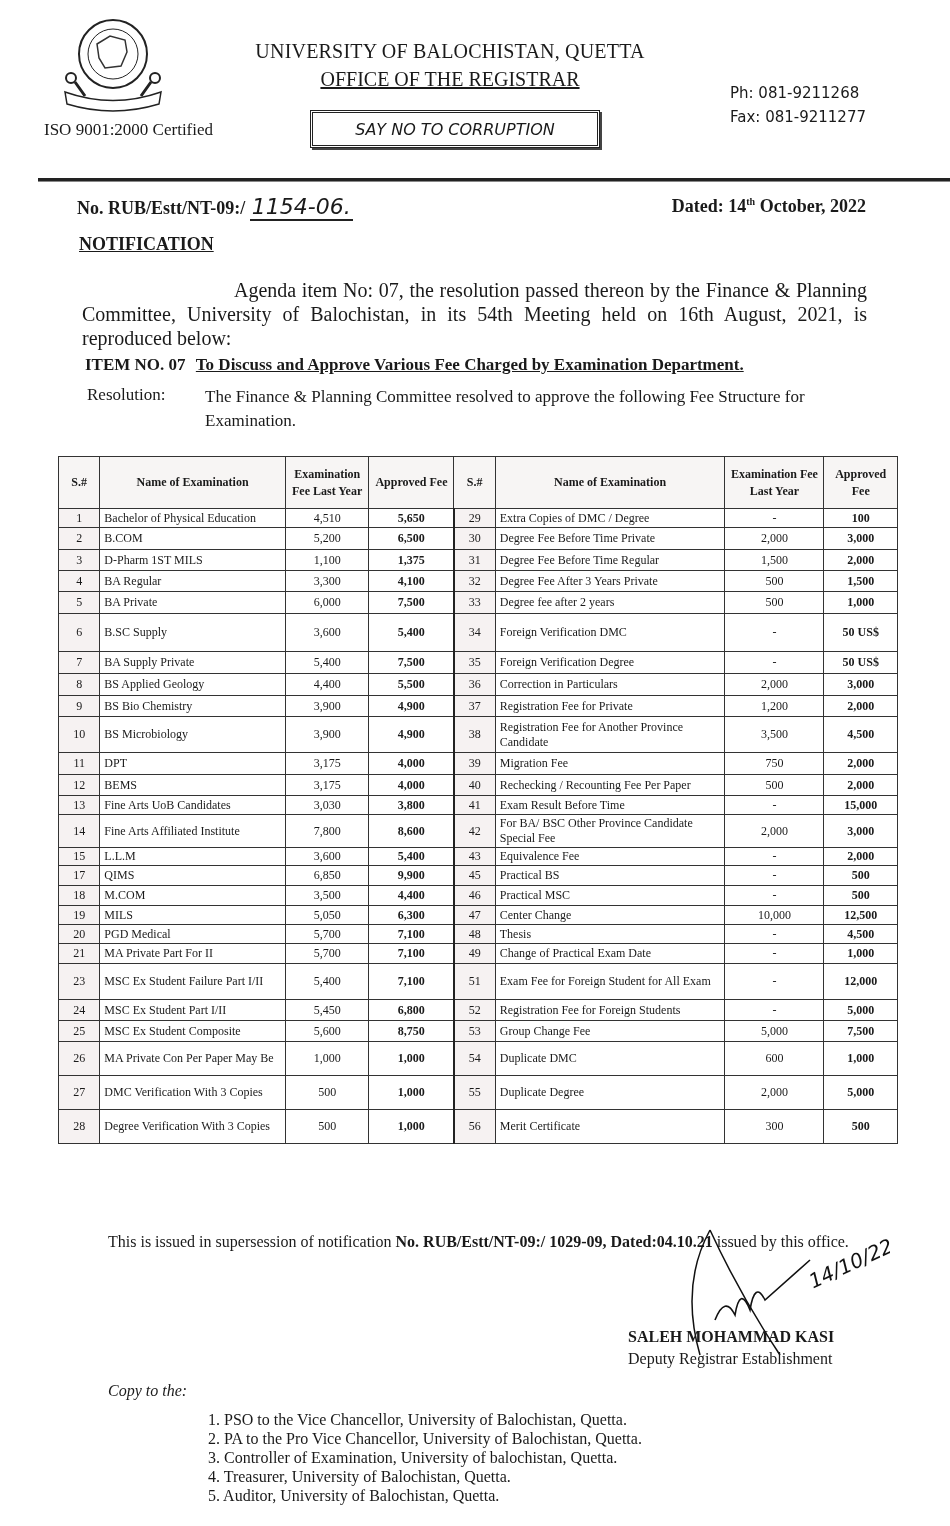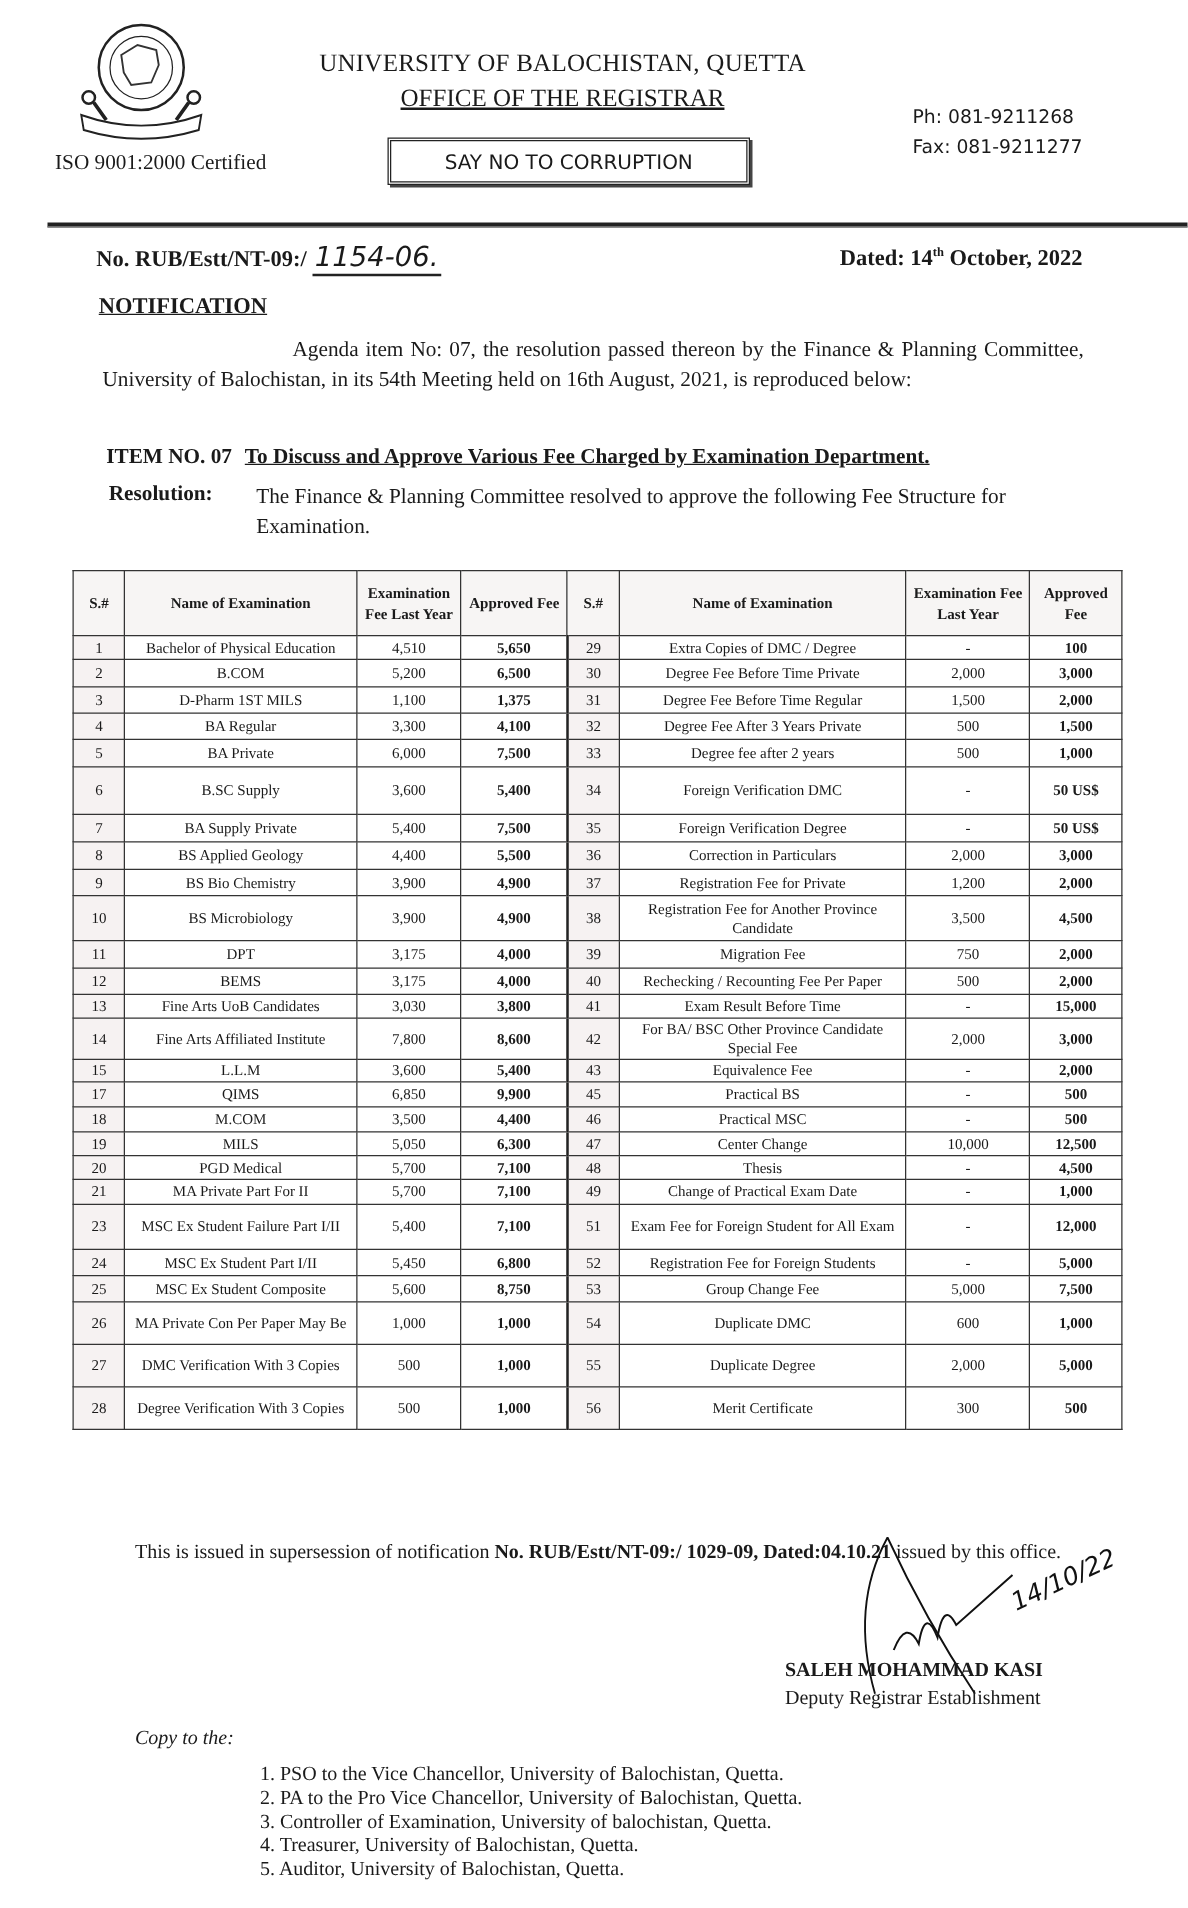--- a/index.html
+++ b/index.html
@@ -3,39 +3,39 @@
 <meta charset="utf-8">
 <style>
   * { box-sizing: border-box; margin: 0; padding: 0; }
   body { width: 950px; height: 1526px; background: #ffffff; font-family: "Liberation Serif", serif; color: #1a1a1a; position: relative; overflow: hidden; }
   .abs { position: absolute; }
   .logo { left: 55px; top: 14px; width: 120px; height: 100px; }
   .iso { left: 44px; top: 120px; font-size: 17px; }
   .uni-title { left: 250px; top: 40px; font-size: 20px; letter-spacing: 0.2px; width: 400px; text-align: center; }
   .office { left: 250px; top: 68px; font-size: 20px; width: 400px; text-align: center; }
   .office span { text-decoration: underline; }
-  .corruption { left: 310px; top: 110px; width: 290px; height: 38px; border: 3px double #222; box-shadow: 2px 2px 0 #444; font-family: "DejaVu Sans", sans-serif; font-size: 16px; display: flex; align-items: center; justify-content: center; }
+  .corruption { left: 310px; top: 110px; width: 290px; height: 38px; border: 3px double #222; box-shadow: 2px 2px 0 #444; font-family: "DejaVu Sans", sans-serif; font-size: 16px; display: flex; align-items: center; justify-content: center; font-style: italic; }
   .ph { left: 730px; top: 84px; font-family: "DejaVu Sans", sans-serif; font-size: 15px; }
   .fax { left: 730px; top: 108px; font-family: "DejaVu Sans", sans-serif; font-size: 15px; }
   .rule { left: 38px; top: 178px; width: 912px; height: 4px; background: #222; border-bottom: 1px solid #888; }
   .refno { left: 77px; top: 194px; font-size: 18px; font-weight: bold; }
   .refno .hand { font-family: "DejaVu Sans", sans-serif; font-weight: normal; font-style: italic; font-size: 22px; border-bottom: 2px solid #222; padding: 0 2px; }
   .dated { right: 84px; top: 196px; font-size: 18px; font-weight: bold; }
   sup { font-size: 10px; font-family: Liberation Serif, serif; }
   .notif { left: 79px; top: 234px; font-size: 18px; font-weight: bold; text-decoration: underline; }
-  .agenda { left: 82px; top: 268px; width: 785px; font-size: 17px; line-height: 24px; text-align: justify; text-indent: 152px; }
+  .agenda { left: 82px; top: 278px; width: 785px; font-size: 20px; line-height: 24px; text-align: justify; text-indent: 152px; }
   .item { left: 85px; top: 355px; font-size: 17px; font-weight: bold; }
   .item .t { text-decoration: underline; margin-left: 6px; }
-  .res-label { left: 87px; top: 385px; font-size: 17px; font-weight: bold; }
+  .res-label { left: 87px; top: 385px; font-size: 17px; font-weight: normal; }
   .res-text { left: 205px; top: 385px; width: 660px; font-size: 17px; line-height: 24px; }
   table.fees { position: absolute; left: 58px; top: 456px; width: 840px; border-collapse: collapse; font-size: 12px; }
   table.fees th, table.fees td { border: 1px solid #333; padding: 1px 4px; vertical-align: middle; }
   table.fees th { font-weight: bold; text-align: center; line-height: 17px; height: 52px; background: #f7f5f4; }
   table.fees td.sn { text-align: center; width: 42px; background: #f6f2f2; }
-  table.fees td.nm { text-align: center; }
+  table.fees td.nm { text-align: left; }
   table.fees td.ly { text-align: center; }
   table.fees td.ap { text-align: center; font-weight: bold; }
   table.fees td.sep { border-left: 2px solid #222; }
   .supersede { left: 108px; top: 1230px; width: 745px; font-size: 16px; line-height: 24px; }
   .supersede b { font-weight: bold; text-align: center; }
   .sig { left: 670px; top: 1225px; width: 220px; height: 140px; }
   .signame { left: 628px; top: 1328px; font-size: 16px; font-weight: bold; }
   .sigtitle { left: 628px; top: 1350px; font-size: 16px; }
   .copy { left: 108px; top: 1382px; font-size: 16px; font-style: italic; }
   .cc { left: 208px; top: 1410px; font-size: 16px; line-height: 19px; }

